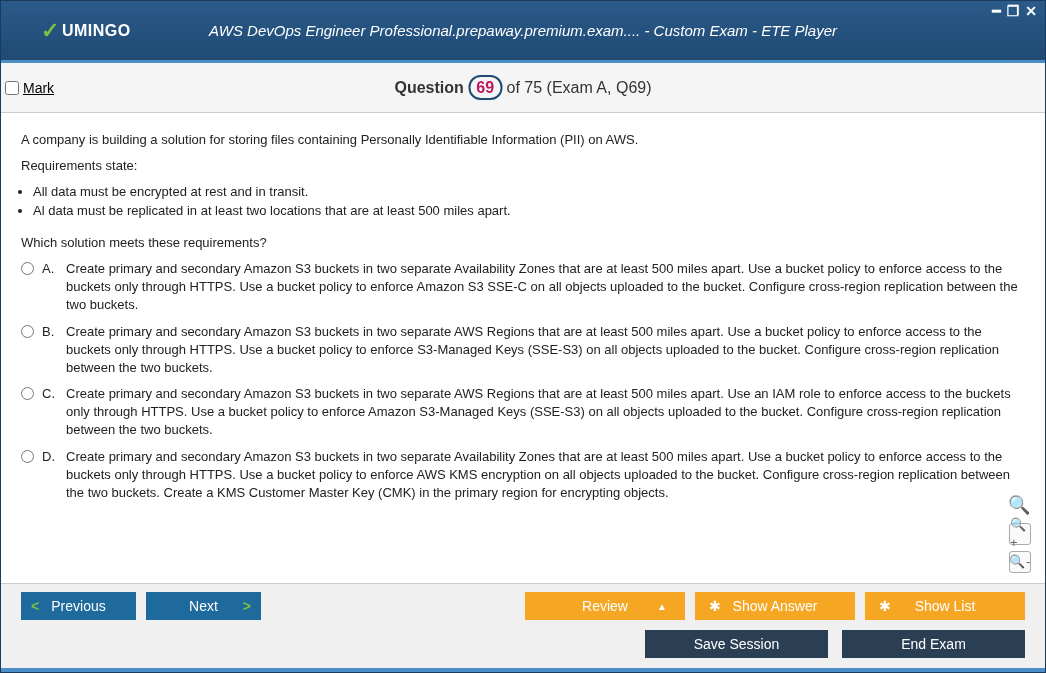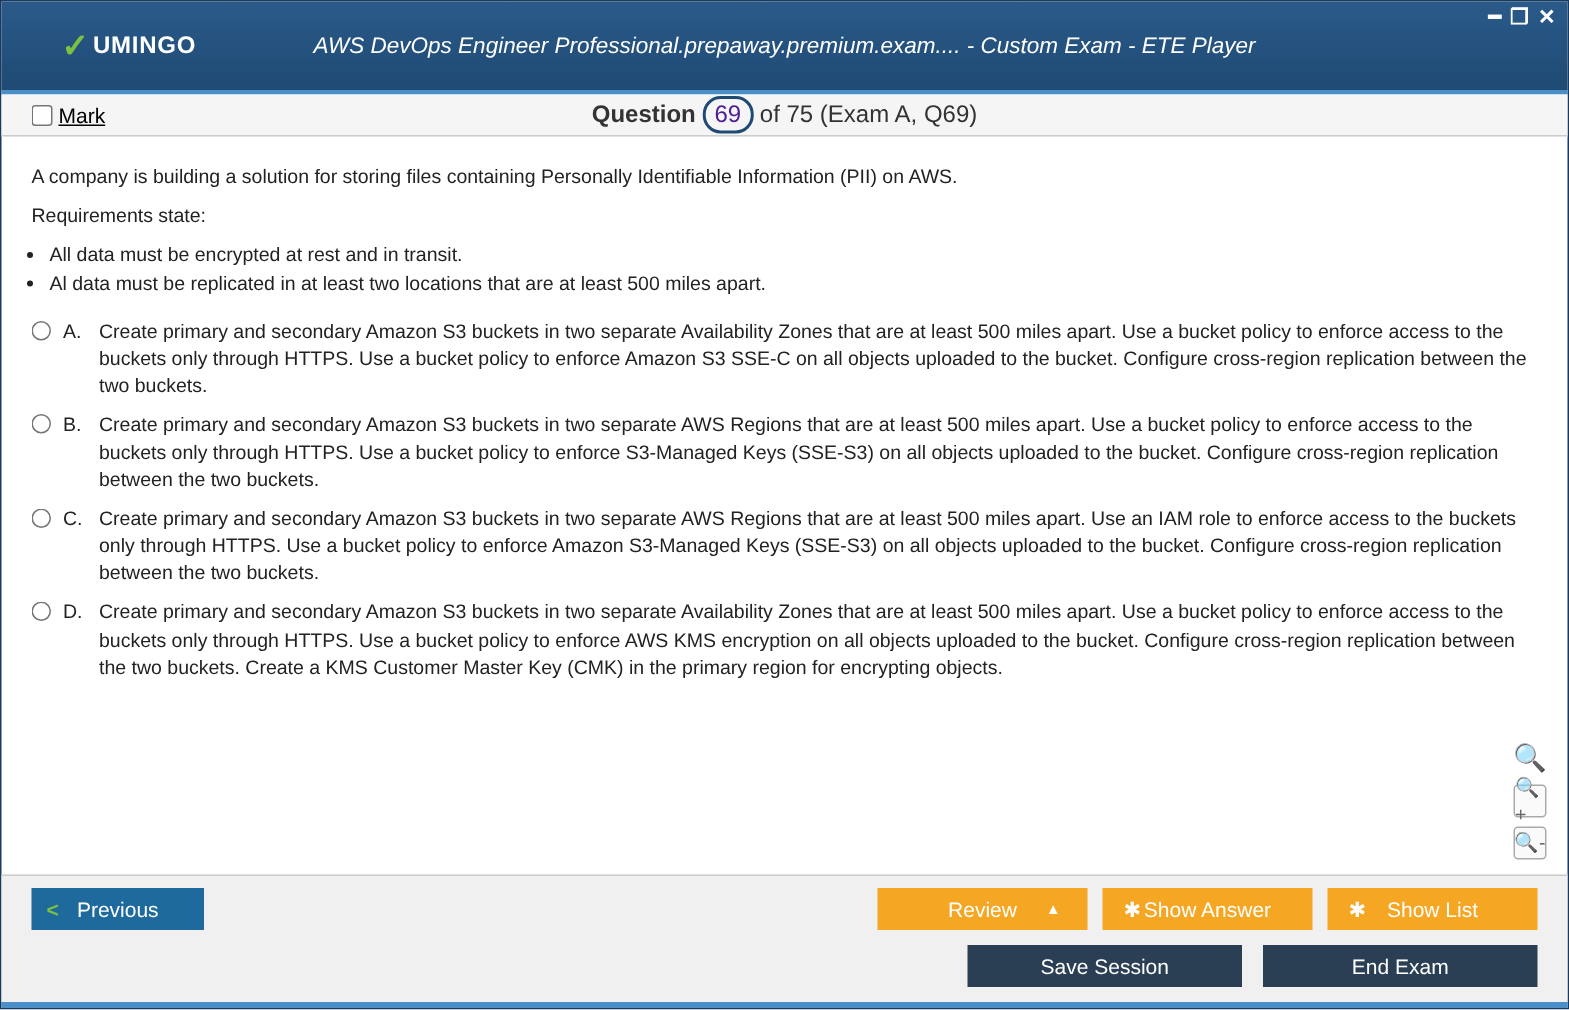--- a/index.html
+++ b/index.html
@@ -4,48 +4,48 @@
 <style>
 * { margin: 0; padding: 0; box-sizing: border-box; }
 body { font-family: Arial, sans-serif; background: #fff; width: 1046px; height: 673px; overflow: hidden; }
 .window { border: 1px solid #1a3a5c; width: 1046px; height: 673px; display: flex; flex-direction: column; }
 .titlebar { background: linear-gradient(#2b5a8a, #1e4a73); height: 62px; display: flex; align-items: center; position: relative; color: #fff; border-bottom: 3px solid #4a8fc7; }
 .logo { margin-left: 40px; display: flex; align-items: center; font-size: 16px; font-weight: bold; letter-spacing: 0.5px; }
 .logo-check { color: #7cc142; font-size: 22px; margin-right: 2px; font-weight: bold; }
 .title-text { position: absolute; left: 50%; transform: translateX(-50%); font-size: 15px; text-align: left; white-space: nowrap; font-style: italic; }
 .win-controls { position: absolute; top: 2px; right: 8px; display: flex; gap: 6px; font-size: 14px; font-weight: bold; color: #fff; }
 .win-controls span { cursor: pointer; }
-.qheader { background: #f5f5f5; border-bottom: 1px solid #ccc; padding: 10px 20px; display: flex; align-items: center; position: relative; height: 28px; }
+.qheader { background: #f5f5f5; border-bottom: 1px solid #ccc; padding: 10px 4px; display: flex; align-items: center; position: relative; height: 50px; }
 .mark-wrap { display: flex; align-items: center; gap: 4px; }
 .mark-wrap input { width: 14px; height: 14px; }
 .mark-label { text-decoration: underline; font-size: 14px; }
 .qtitle { position: absolute; left: 50%; transform: translateX(-50%); font-size: 16px; color: #333; }
 .qtitle b { font-weight: bold; }
-.qnum-box { border: 2px solid #1e4a73; border-radius: 12px; padding: 2px 6px; font-weight: normal; color: #4c1d95; }
+.qnum-box { border: 2px solid #1e4a73; border-radius: 12px; padding: 2px 6px; font-weight: bold; color: #be185d; }
 .content { flex: 1; padding: 18px 20px; font-size: 13px; color: #222; line-height: 1.4; overflow-y: auto; position: relative; }
 .content p { margin-bottom: 8px; }
 .bullets { list-style: disc; margin-left: 12px; margin-bottom: 14px; }
 .qtext { margin-bottom: 14px; }
 .options { display: flex; flex-direction: column; gap: 8px; }
 .option { display: flex; align-items: flex-start; gap: 8px; }
 .option input { margin-top: 2px; flex-shrink: 0; }
 .opt-letter { flex-shrink: 0; width: 16px; }
 .opt-text { flex: 1; }
 .zoom-tools { position: absolute; right: 14px; bottom: 10px; display: flex; flex-direction: column; gap: 6px; align-items: center; }
 .zoom-tools div { width: 22px; height: 22px; border: 1px solid #aaa; border-radius: 3px; display: flex; align-items: center; justify-content: center; font-size: 13px; color: #666; cursor: pointer; background: #fafafa; }
 .zoom-tools .mag { border: none; background: none; color: #bbb; font-size: 18px; }
 .footer { background: #f0f0f0; padding: 8px 20px 10px; border-top: 1px solid #ccc; }
 .btn-row { display: flex; align-items: center; gap: 10px; }
 .btn { height: 28px; border: none; cursor: pointer; font-size: 14px; color: #fff; display: inline-flex; align-items: center; justify-content: center; position: relative; }
 .btn-nav { background: #1e6a9c; width: 115px; }
 .btn-nav .chev { color: #7cc142; font-weight: bold; position: absolute; }
 .btn-prev .chev { left: 10px; }
 .btn-next .chev { right: 10px; }
 .spacer { flex: 1; }
-.btn-orange { background: #f5a623; width: 140px; position: relative; }
+.btn-orange { background: #f5a623; width: 160px; position: relative; }
 .btn-orange .tri { position: absolute; right: 18px; font-size: 10px; }
 .btn-orange .star { position: absolute; left: 14px; }
 .btn-dark { background: #2a3f54; width: 183px; }
 .row2 { display: flex; justify-content: flex-end; gap: 14px; margin-top: 10px; }
 .bottom-border { height: 4px; background: #4a8fc7; }
 </style>
 </head>
 <body>
 
 <div class="window">
@@ -74,20 +74,21 @@
     </div>
   </div>
 
   <div class="content">
     <p>A company is building a solution for storing files containing Personally Identifiable Information (PII) on AWS.</p>
     <p>Requirements state:</p>
     <ul class="bullets">
       <li>All data must be encrypted at rest and in transit.</li>
       <li>Al data must be replicated in at least two locations that are at least 500 miles apart.</li>
     </ul>
+    <p class="qtext">Which solution meets these requirements?</p>
 
     <div class="options">
       <label class="option">
         <input type="radio" name="q" style="">
         <span class="opt-letter">A.</span>
         <span class="opt-text">Create primary and secondary Amazon S3 buckets in two separate Availability Zones that are at least 500 miles apart. Use a bucket policy to enforce access to the buckets only through HTTPS. Use a bucket policy to enforce Amazon S3 SSE-C on all objects uploaded to the bucket. Configure cross-region replication between the two buckets.</span>
       </label>
       <label class="option">
         <input type="radio" name="q" style="">
         <span class="opt-letter">B.</span>
@@ -111,20 +112,24 @@
       <div>🔍-</div>
     </div>
   </div>
 
   <div class="footer">
     <div class="btn-row">
       <button class="btn btn-nav btn-prev">
         <span class="chev">&lt;</span>
         <span>Previous</span>
       </button>
+      <button class="btn btn-nav btn-next">
+        <span>Next</span>
+        <span class="chev">&gt;</span>
+      </button>
       <div class="spacer"></div>
       <button class="btn btn-orange">
         <span>Review</span>
         <span class="tri">▲</span>
       </button>
       <button class="btn btn-orange">
         <span class="star">✱</span>
         <span>Show Answer</span>
       </button>
       <button class="btn btn-orange">

